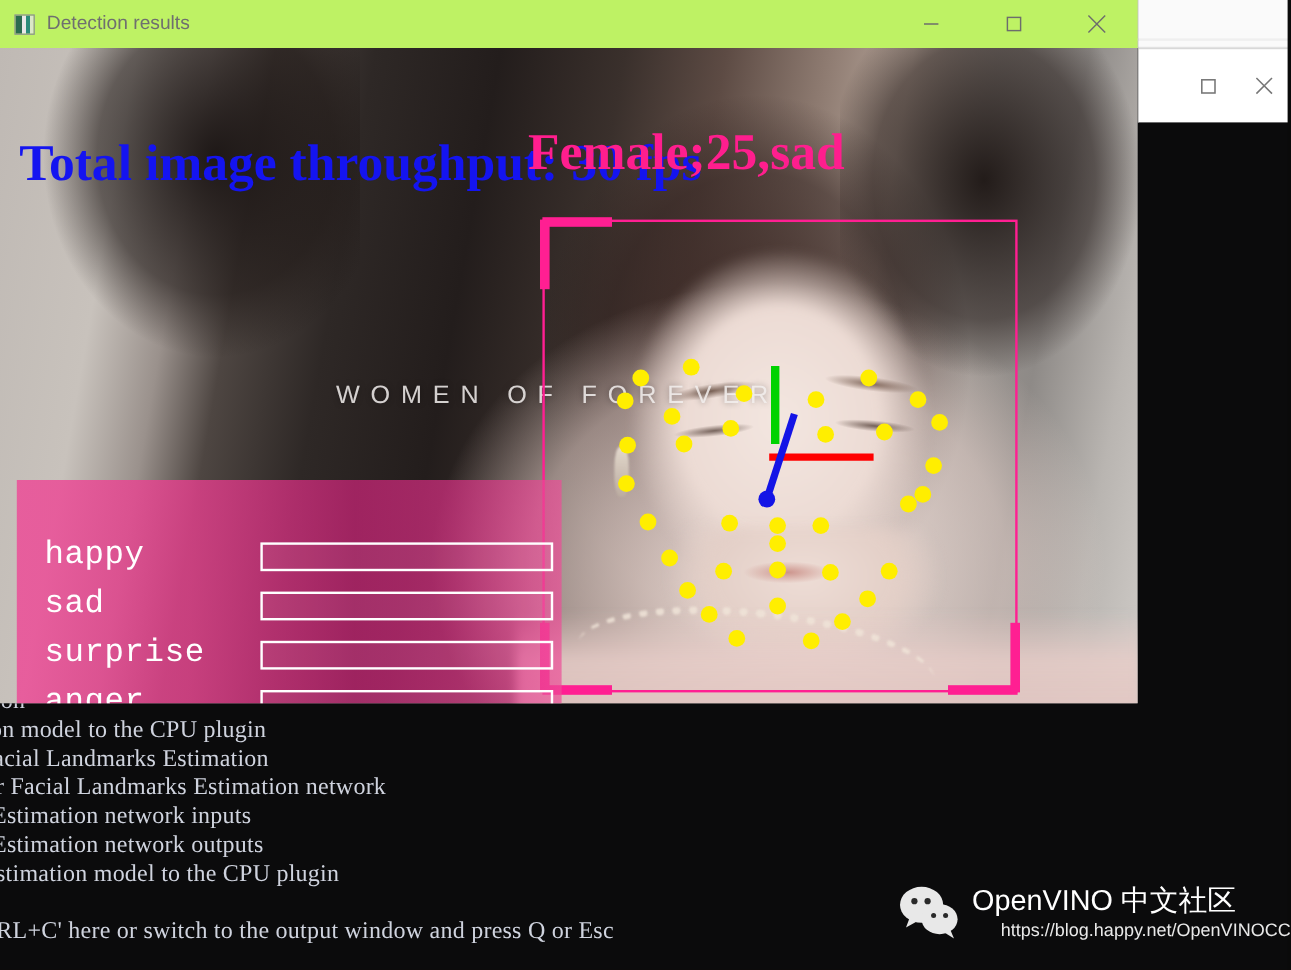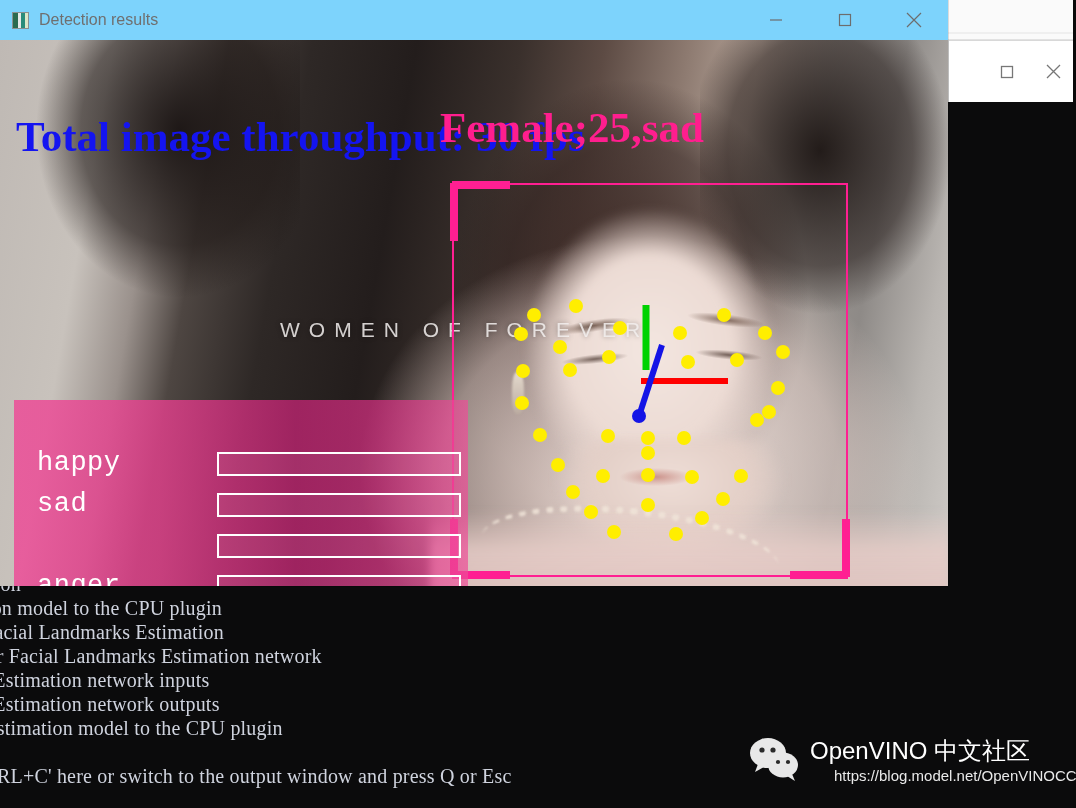--- a/index.html
+++ b/index.html
@@ -64,21 +64,21 @@
 
   
   .win {
     position: absolute; left: 0; top: 0;
     width: 948px; height: 586px;
     background: #ffffff;
     box-shadow: 0 0 0 1px rgba(0,0,0,.12);
   }
   .titlebar {
     position: relative; height: 40px; width: 100%;
-    background: #7dd3fc;
+    background: #bef264;
     display: flex; align-items: center;
   }
   .app-icon {
     width: 17px; height: 17px; margin-left: 12px; margin-right: 10px;
     border: 1px solid #8a9090;
     background: linear-gradient(90deg,#2b6b4f 0%,#2b6b4f 33%,#e8e8e8 33%,#e8e8e8 55%,#2a8c7a 55%,#2a8c7a 78%,#dbe7c8 78%);
     flex: none;
   }
   .win-title {
     font-size: 16px; color: #6f6f6f;
@@ -235,21 +235,21 @@
     width: 244px; height: 24px;
     border: 2px solid #ffffff;
     background: rgba(255,255,255,.06);
     overflow: hidden;
   }
   .emofill { height: 100%; background: #ffffff; }
 
   
   .watermark {
     position: absolute; left: 748px; top: 736px;
-    display: flex; align-items: center;
+    display: flex; align-items: flex-end;
   }
   .wechat { position: relative; width: 56px; height: 46px; margin-right: 6px; flex: none; }
   .wm-texts { padding-top: 2px; }
   .wm-title {
     font-family: "Liberation Sans", sans-serif;
     font-size: 24px; color: #ffffff; white-space: nowrap; line-height: 1.1;
   }
   .wm-url {
     font-family: "Liberation Sans", sans-serif;
     font-size: 15px; color: #e9e9e9; white-space: nowrap;
@@ -401,20 +401,21 @@
             <span class="emofill" id="fill1" style="width: 0%;"></span>
           </span>
         </div>
         <div class="emorow" style="top:84px">
           <span class="emolabel">sad</span>
           <span class="emobar">
             <span class="emofill" id="fill2" style="width: 48%;"></span>
           </span>
         </div>
         <div class="emorow" style="top:125px">
+          <span class="emolabel">surprise</span>
           <span class="emobar">
             <span class="emofill" id="fill3" style="width: 12%;"></span>
           </span>
         </div>
         <div class="emorow" style="top:166px">
           <span class="emolabel">anger</span>
           <span class="emobar">
             <span class="emofill" id="fill4" style="width: 2%;"></span>
           </span>
         </div>
@@ -431,17 +432,17 @@
         <circle cx="14" cy="13" r="2.6" fill="#2a2a2a"></circle>
         <circle cx="25" cy="13" r="2.6" fill="#2a2a2a"></circle>
         <ellipse cx="35" cy="28" rx="15" ry="12.5" fill="#e8e8e8"></ellipse>
         <path d="M44 37 L47 44 L39 39 Z" fill="#e8e8e8"></path>
         <circle cx="30" cy="25" r="2.1" fill="#2a2a2a"></circle>
         <circle cx="40" cy="25" r="2.1" fill="#2a2a2a"></circle>
       </svg>
     </div>
     <div class="wm-texts">
       <div class="wm-title">OpenVINO 中文社区</div>
-      <div class="wm-url">https://blog.model.net/OpenVINOCC</div>
+      <div class="wm-url">https://blog.happy.net/OpenVINOCC</div>
     </div>
   </div>
 
 </div>
 
 </body></html>

